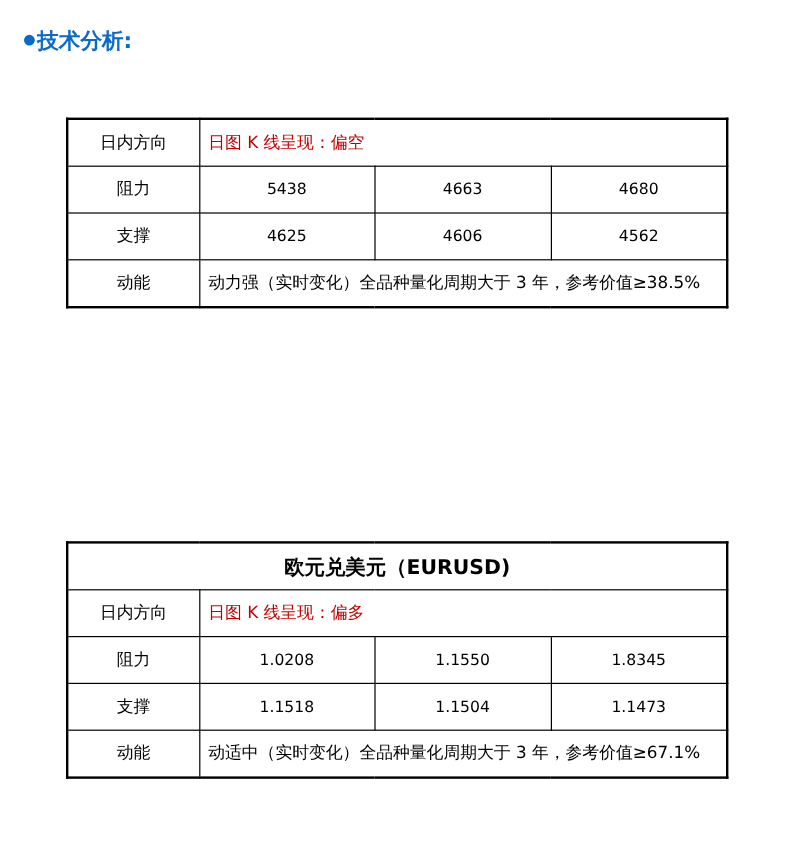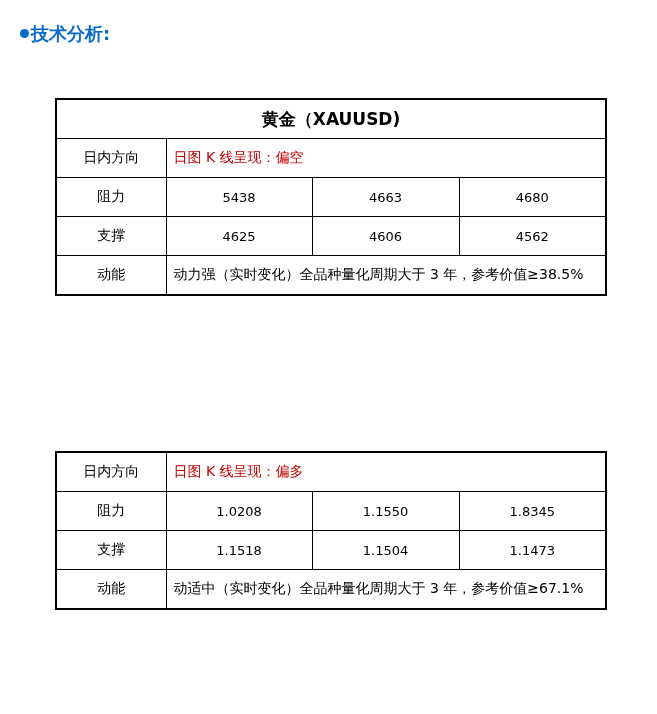--- a/index.html
+++ b/index.html
@@ -33,23 +33,20 @@
 </div>
 
 <table class="ta" id="t1">
   <colgroup>
       <col class="c0">
       <col class="c1">
       <col class="c2">
       <col class="c3">
     </colgroup>
   <tbody>
-      <tr class="title">
-        <td colspan="4">黄金（XAUUSD)</td>
-      </tr>
   <tr>
     <td class="label">日内方向</td>
     <td class="wide red" colspan="3">日图 K 线呈现：偏空</td>
   </tr>
   <tr>
     <td class="label">阻力</td>
     <td>5438</td>
     <td>4663</td>
     <td>4680</td>
   </tr>
@@ -67,20 +64,23 @@
   </table>
 
 <table class="ta" id="t2">
   <colgroup>
       <col class="c0">
       <col class="c1">
       <col class="c2">
       <col class="c3">
     </colgroup>
   <tbody>
+      <tr class="title">
+        <td colspan="4">欧元兑美元（EURUSD)</td>
+      </tr>
   <tr>
     <td class="label">日内方向</td>
     <td class="wide red" colspan="3">日图 K 线呈现：偏多</td>
   </tr>
   <tr>
     <td class="label">阻力</td>
     <td>1.0208</td>
     <td>1.1550</td>
     <td>1.8345</td>
   </tr>

